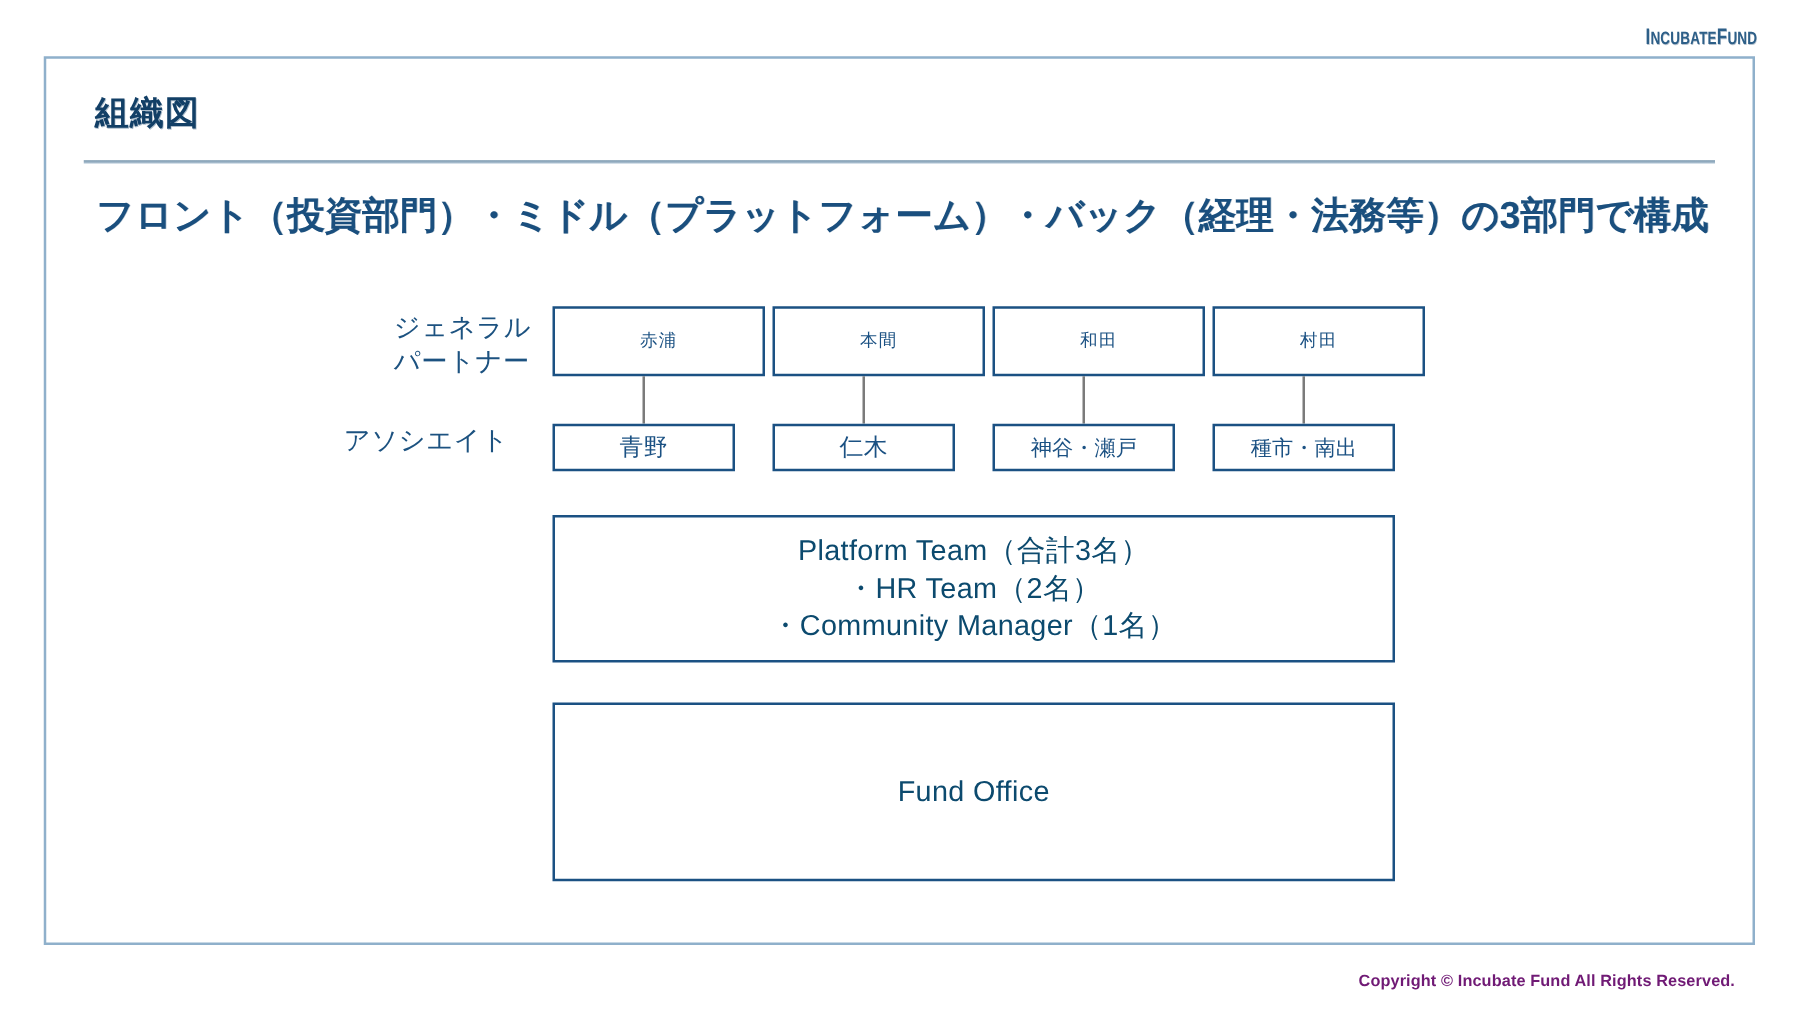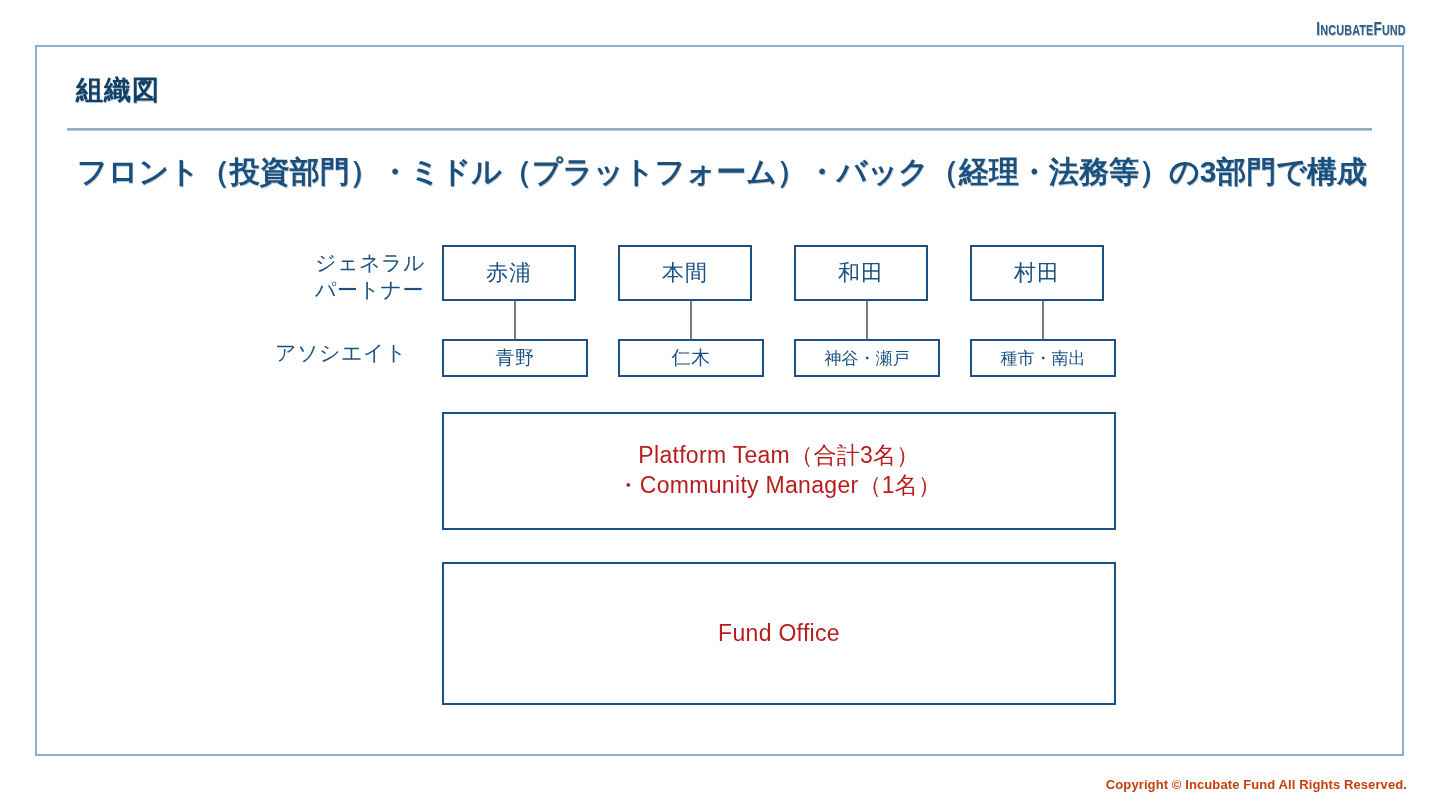--- a/index.html
+++ b/index.html
@@ -107,23 +107,23 @@
     background: #ffffff;
     display: flex;
     align-items: center;
     justify-content: center;
     color: #1b5183;
     text-align: center;
   }
 
   .node-gp {
     top: 198px;
-    width: 134px;
+    width: 170px;
     height: 56px;
-    font-size: 22px;
+    font-size: 14px;
     letter-spacing: 1px;
   }
   .node-as {
     top: 292px;
     width: 146px;
     height: 38px;
     font-size: 19px;
     letter-spacing: 0.5px;
   }
   .node-as.compact { font-size: 17px; letter-spacing: 0px; }
@@ -149,45 +149,45 @@
     position: absolute;
     left: 405px;
     width: 674px;
     box-sizing: border-box;
     border: 2px solid #1b5183;
     background: #ffffff;
     display: flex;
     flex-direction: column;
     align-items: center;
     justify-content: center;
-    color: #b91c1c;
+    color: #0c4a6e;
     text-align: center;
   }
   .box-platform {
     top: 365px;
     height: 118px;
     font-size: 23px;
     line-height: 1.30;
     letter-spacing: 0.3px;
   }
   .box-backoffice {
     top: 515px;
     height: 143px;
     font-size: 23px;
     letter-spacing: 0.3px;
   }
 
   
   .footer-copyright {
     position: absolute;
-    right: 33px;
+    right: 52px;
     bottom: 18px;
     font-size: 13px;
     font-weight: bold;
-    color: #c2410c;
+    color: #701a75;
     letter-spacing: 0.1px;
     white-space: nowrap;
   }
 </style>
 </head>
 <body>
 
 <div class="brand-logo"><span class="cap">I</span><span class="sm">NCUBATE</span><span class="cap">F</span><span class="sm">UND</span></div>
 
 <div class="slide-frame">
@@ -212,20 +212,21 @@
     <div class="connector conn-3"></div>
     <div class="connector conn-4"></div>
 
     <div class="node-box node-as col-1">青野</div>
     <div class="node-box node-as compact col-3">神谷・瀬戸</div>
     <div class="node-box node-as col-2">仁木</div>
     <div class="node-box node-as compact col-4">種市・南出</div>
 
     <div class="wide-box box-platform">
       <div>Platform Team（合計3名）</div>
+      <div>・HR Team（2名）</div>
       <div>・Community Manager（1名）</div>
     </div>
 
     <div class="wide-box box-backoffice">
       <div>Fund Office</div>
     </div>
 
   </div>
 </div>
 

